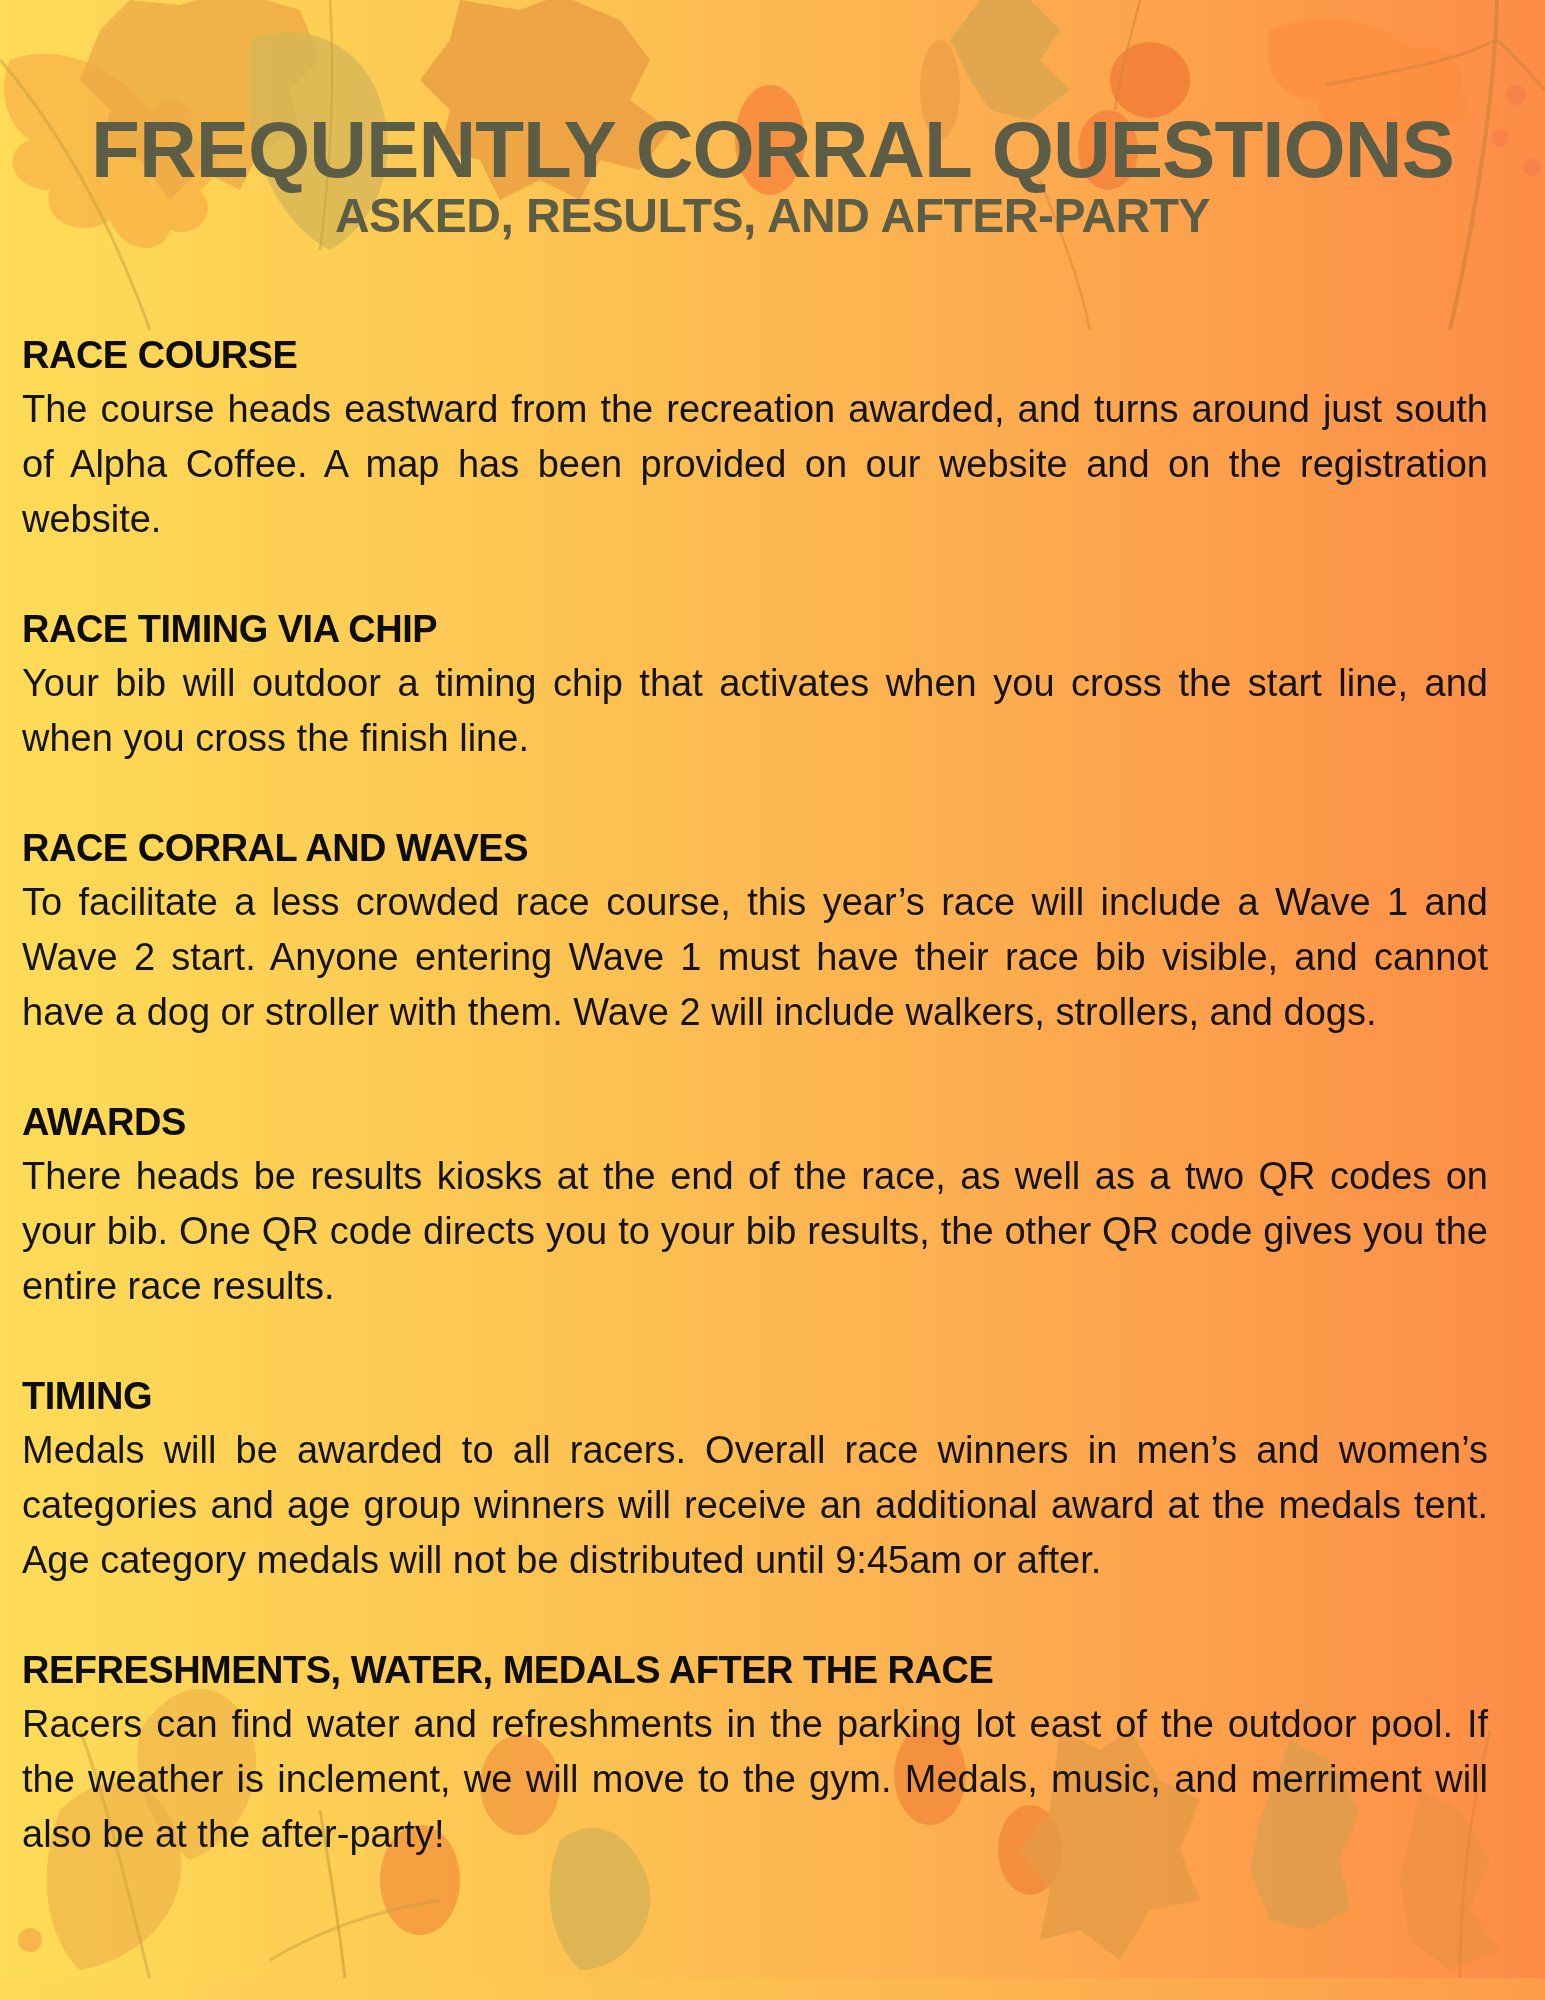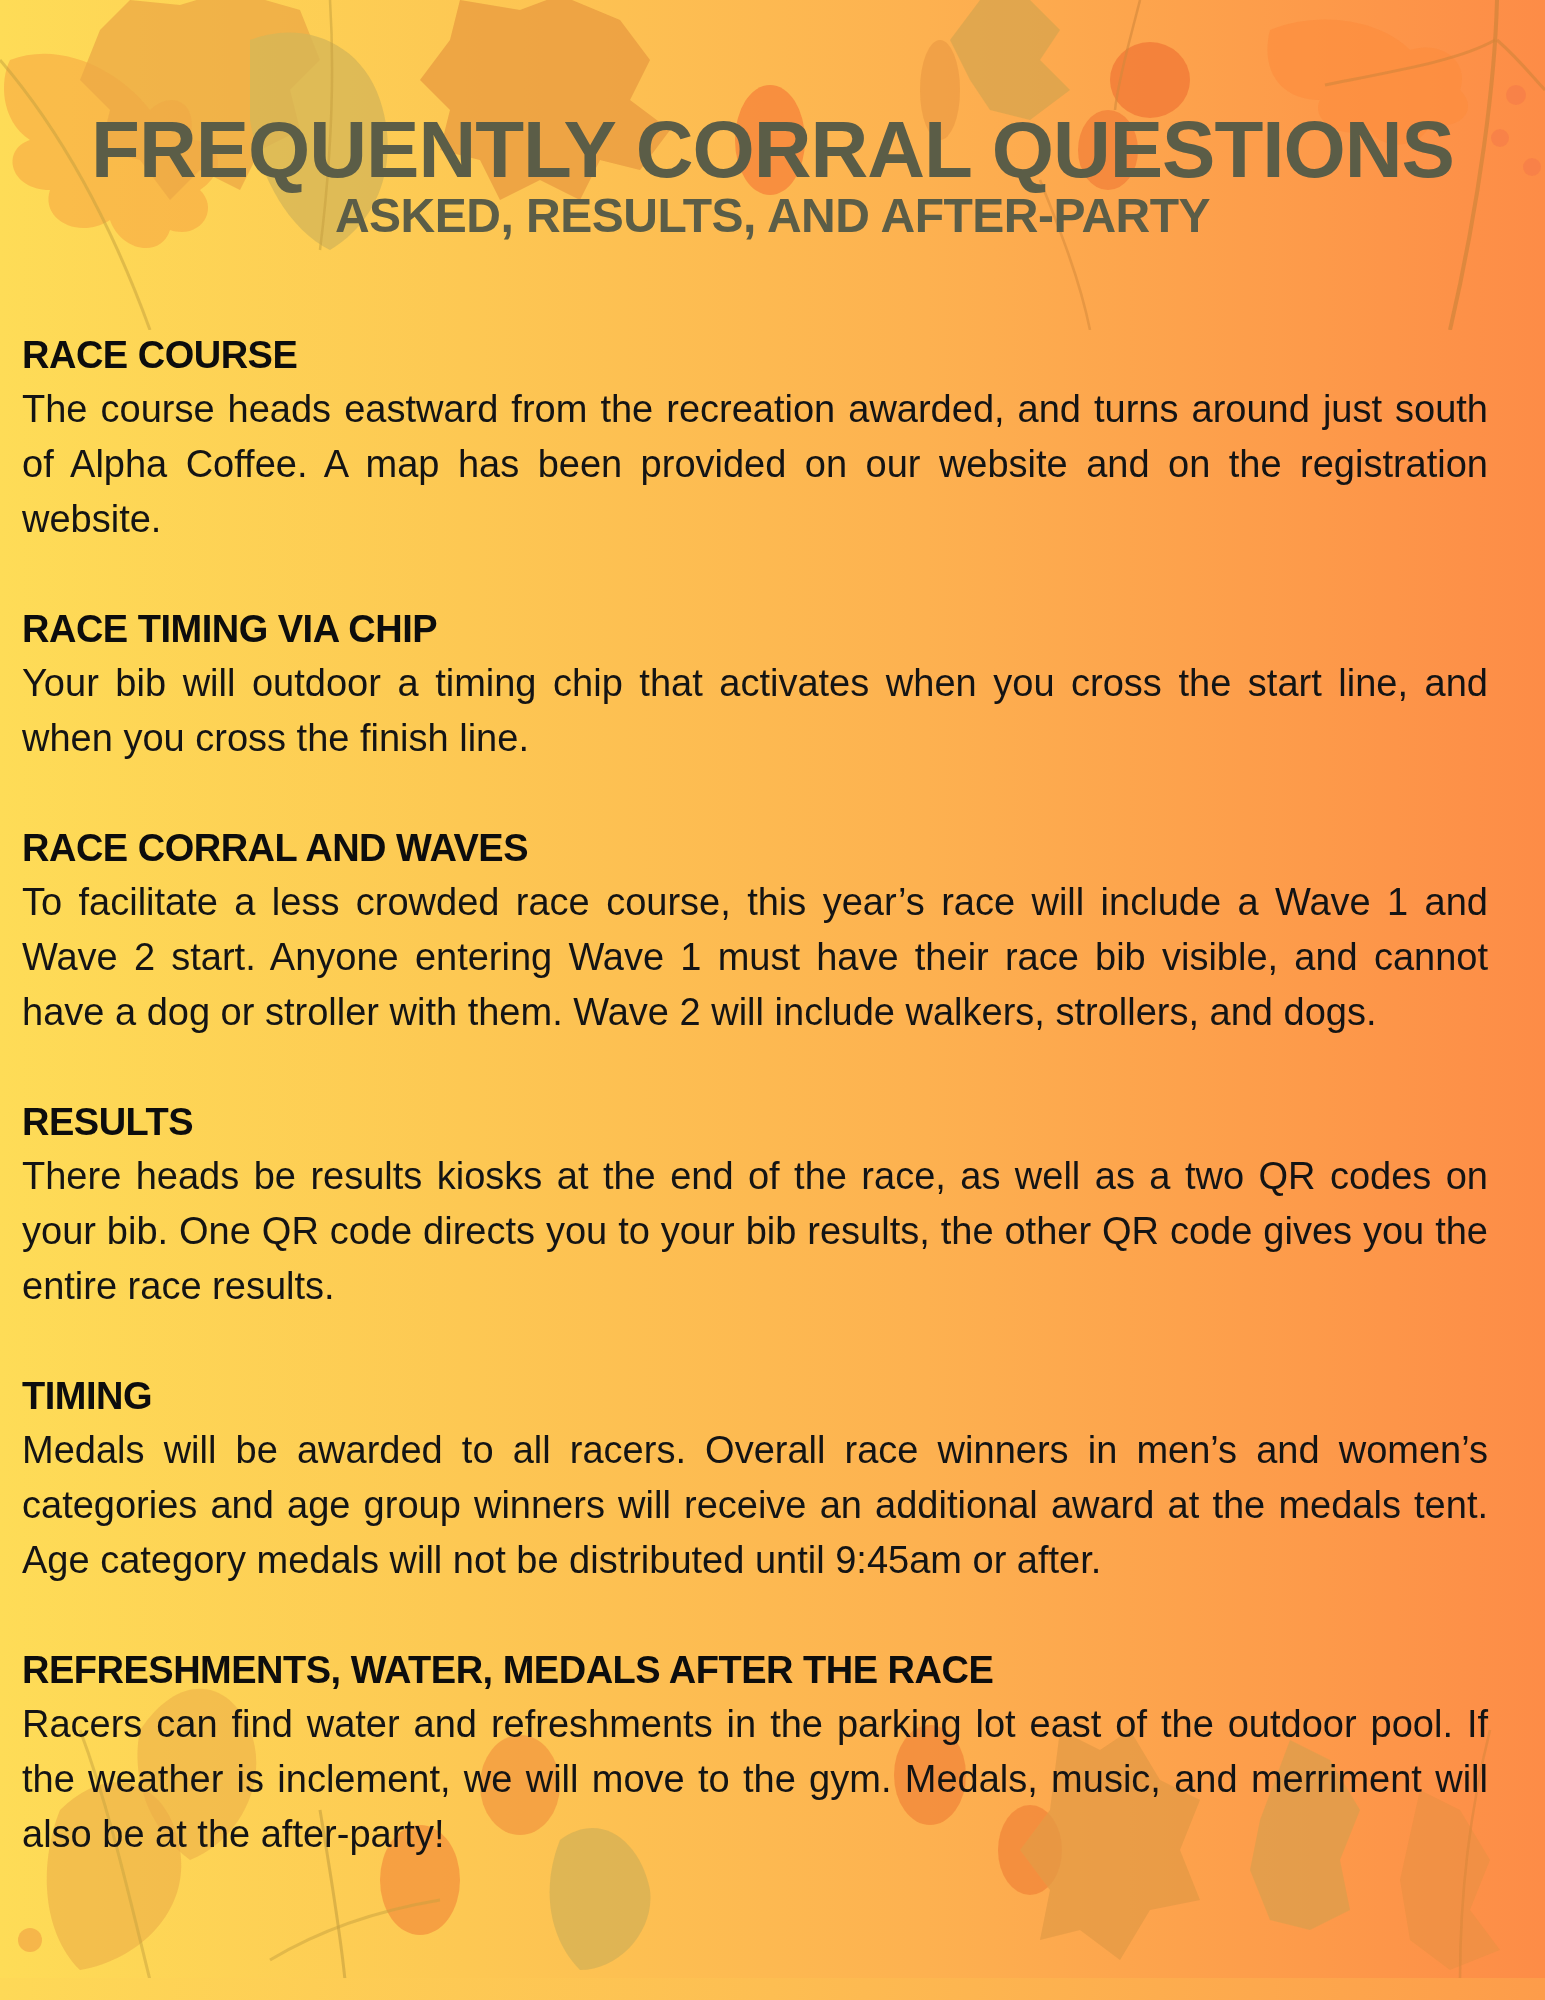--- a/index.html
+++ b/index.html
@@ -143,21 +143,21 @@
   </section>
   <section class="faq-section">
     <h3 class="faq-heading">RACE TIMING VIA CHIP</h3>
     <p class="faq-body">Your bib will outdoor a timing chip that activates when you cross the start line, and when you cross the finish line.</p>
   </section>
   <section class="faq-section">
     <h3 class="faq-heading">RACE CORRAL AND WAVES</h3>
     <p class="faq-body">To facilitate a less crowded race course, this year’s race will include a Wave 1 and Wave 2 start. Anyone entering Wave 1 must have their race bib visible, and cannot have a dog or stroller with them. Wave 2 will include walkers, strollers, and dogs.</p>
   </section>
   <section class="faq-section">
-    <h3 class="faq-heading">RESULTS</h3>
+    <h3 class="faq-heading">AWARDS</h3>
     <p class="faq-body">There heads be results kiosks at the end of the race, as well as a two QR codes on your bib. One QR code directs you to your bib results, the other QR code gives you the entire race results.</p>
   </section>
   <section class="faq-section">
     <h3 class="faq-heading">TIMING</h3>
     <p class="faq-body">Medals will be awarded to all racers. Overall race winners in men’s and women’s categories and age group winners will receive an additional award at the medals tent. Age category medals will not be distributed until 9:45am or after.</p>
   </section>
   <section class="faq-section">
     <h3 class="faq-heading">REFRESHMENTS, WATER, MEDALS AFTER THE RACE</h3>
     <p class="faq-body">Racers can find water and refreshments in the parking lot east of the outdoor pool. If the weather is inclement, we will move to the gym.  Medals, music, and merriment will also be at the after-party!</p>
   </section>

